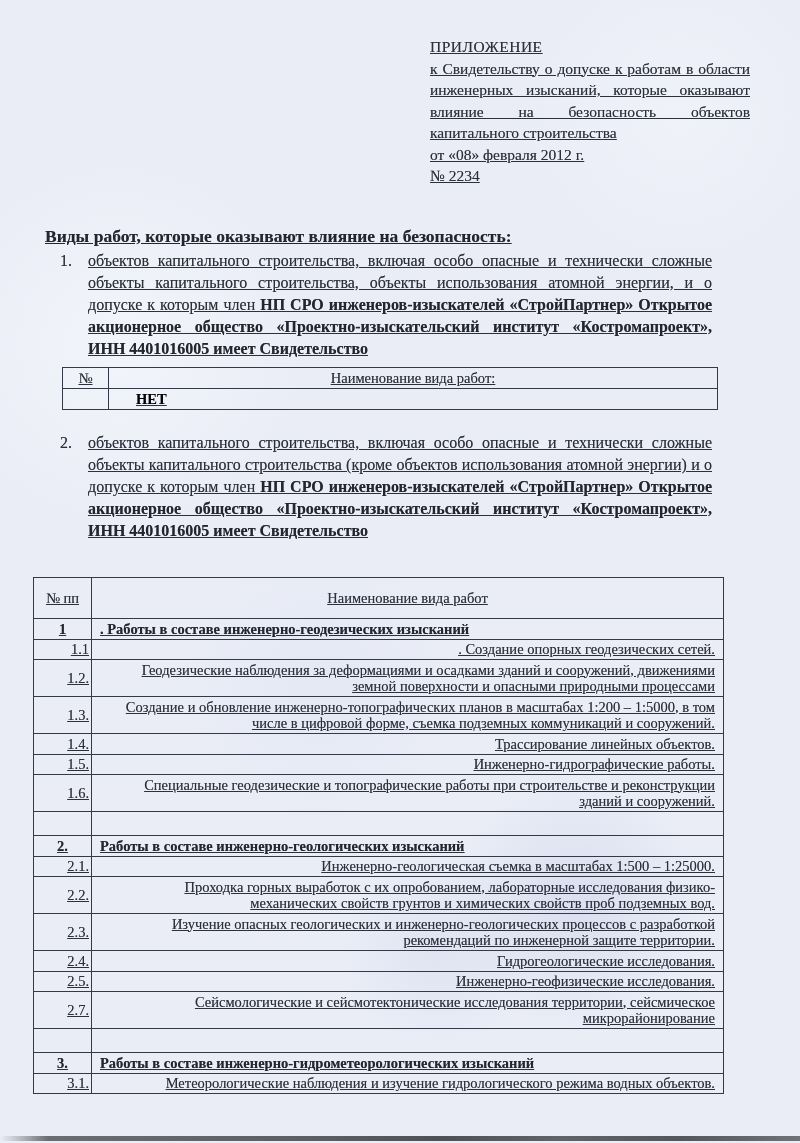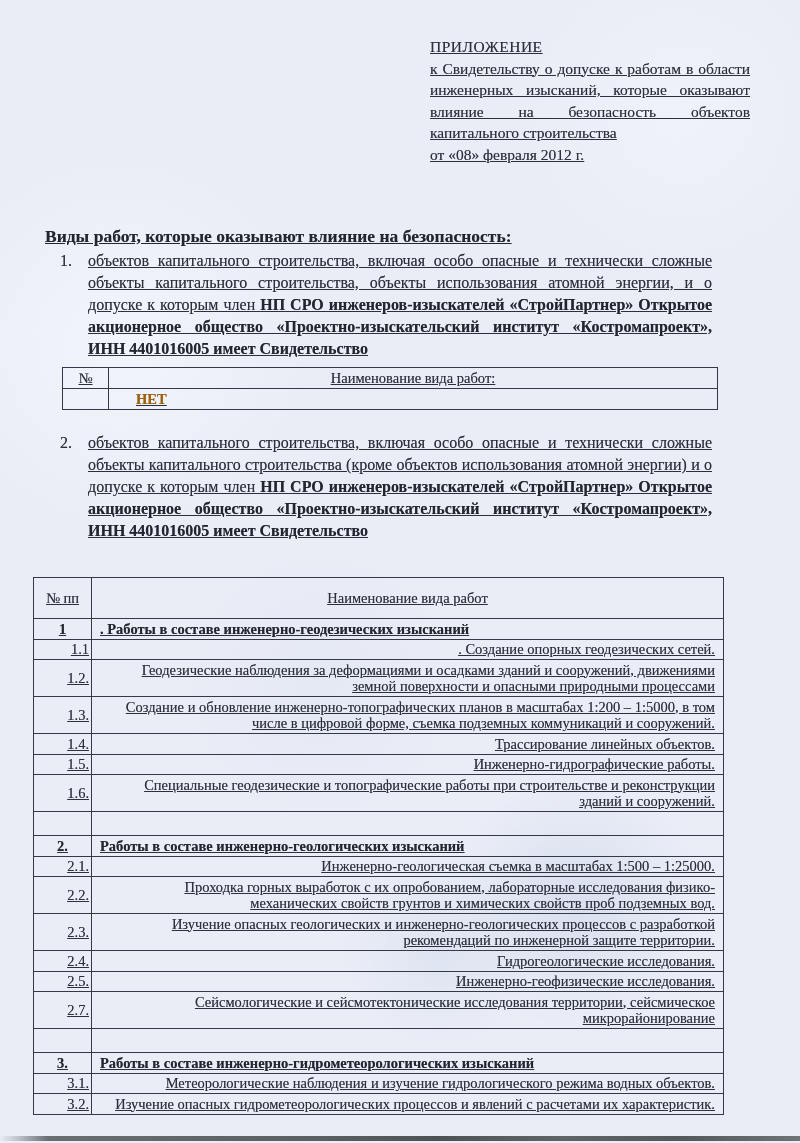--- a/index.html
+++ b/index.html
@@ -44,21 +44,21 @@
   #list-item-2 { top: 432px; }
 
   
   table { border-collapse: collapse; table-layout: fixed; }
   td, th { border: 1.6px solid #333947; font-weight: normal; vertical-align: middle; }
 
   #table1 { position: absolute; left: 62px; top: 367px; width: 656px; font-size: 14.5px; }
   #table1 .col-num { width: 46px; }
   #table1 th { height: 20px; text-align: center; padding: 0 4px; }
   #table1 td { height: 20px; padding: 0 8px; }
-  #table1 .net-cell { font-weight: bold; color: #a16207; padding-left: 27px; }
+  #table1 .net-cell { font-weight: bold; color: #000000; padding-left: 27px; }
 
   #table2 { position: absolute; left: 33px; top: 577px; width: 691px; font-size: 14.5px; line-height: 16.5px; }
   #table2 .col-num { width: 58px; }
   #table2 th { height: 40px; text-align: center; padding: 0 4px; }
   #table2 td { padding: 1.5px 8px; }
   #table2 td.num { text-align: center; padding: 1.5px 2px; }
   #table2 tr.section td { font-weight: bold; color: #23262f; }
   #table2 tr.empty td { height: 20px; }
   #table2 tr.plain td { height: 16px; text-align: right; }
 
@@ -70,20 +70,21 @@
       #6a6d72 6%, #5b5e63 40%, #4e5156 55%, #606368 70%, #54575c 85%, #6f7277 100%);
   }
 </style>
 </head>
 <body>
 
 <div id="header-block" class="scan-text">
   <div class="hdr-title">ПРИЛОЖЕНИЕ</div>
   <span class="hdr-body">к Свидетельству о допуске к работам в области инженерных изысканий, которые оказывают влияние на безопасность объектов капитального строительства</span>
   <div>от «08» февраля 2012 г.</div>
+  <div>№  2234</div>
 </div>
 
 <div id="main-title" class="scan-text">Виды работ, которые оказывают влияние на безопасность:</div>
 
 <div id="list-item-1" class="list-item scan-text">
   <span class="marker">1.</span>
   <div class="item-text"><span>объектов капитального строительства, включая особо опасные и технически сложные объекты капитального строительства, объекты использования атомной энергии, и о допуске к которым член </span><span class="bold-part">НП СРО инженеров-изыскателей «СтройПартнер» Открытое акционерное общество «Проектно-изыскательский институт «Костромапроект», ИНН 4401016005 имеет Свидетельство</span></div>
 </div>
 
 <table id="table1" class="scan-text">
@@ -183,20 +184,16 @@
         <td></td>
       </tr>
   <tr class="section">
         <td class="num">3.</td>
         <td>Работы в составе инженерно-гидрометеорологических изысканий</td>
       </tr>
   <tr class="plain">
         <td class="num">3.1.</td>
         <td>Метеорологические наблюдения и изучение гидрологического режима водных объектов.</td>
       </tr>
-  <tr class="plain">
-        <td class="num">3.2.</td>
-        <td>Изучение опасных гидрометеорологических процессов и явлений с расчетами их характеристик.</td>
-      </tr>
 </tbody>
   </table>
 
 <div id="bottom-scan-bar"></div>
 
 </body></html>

